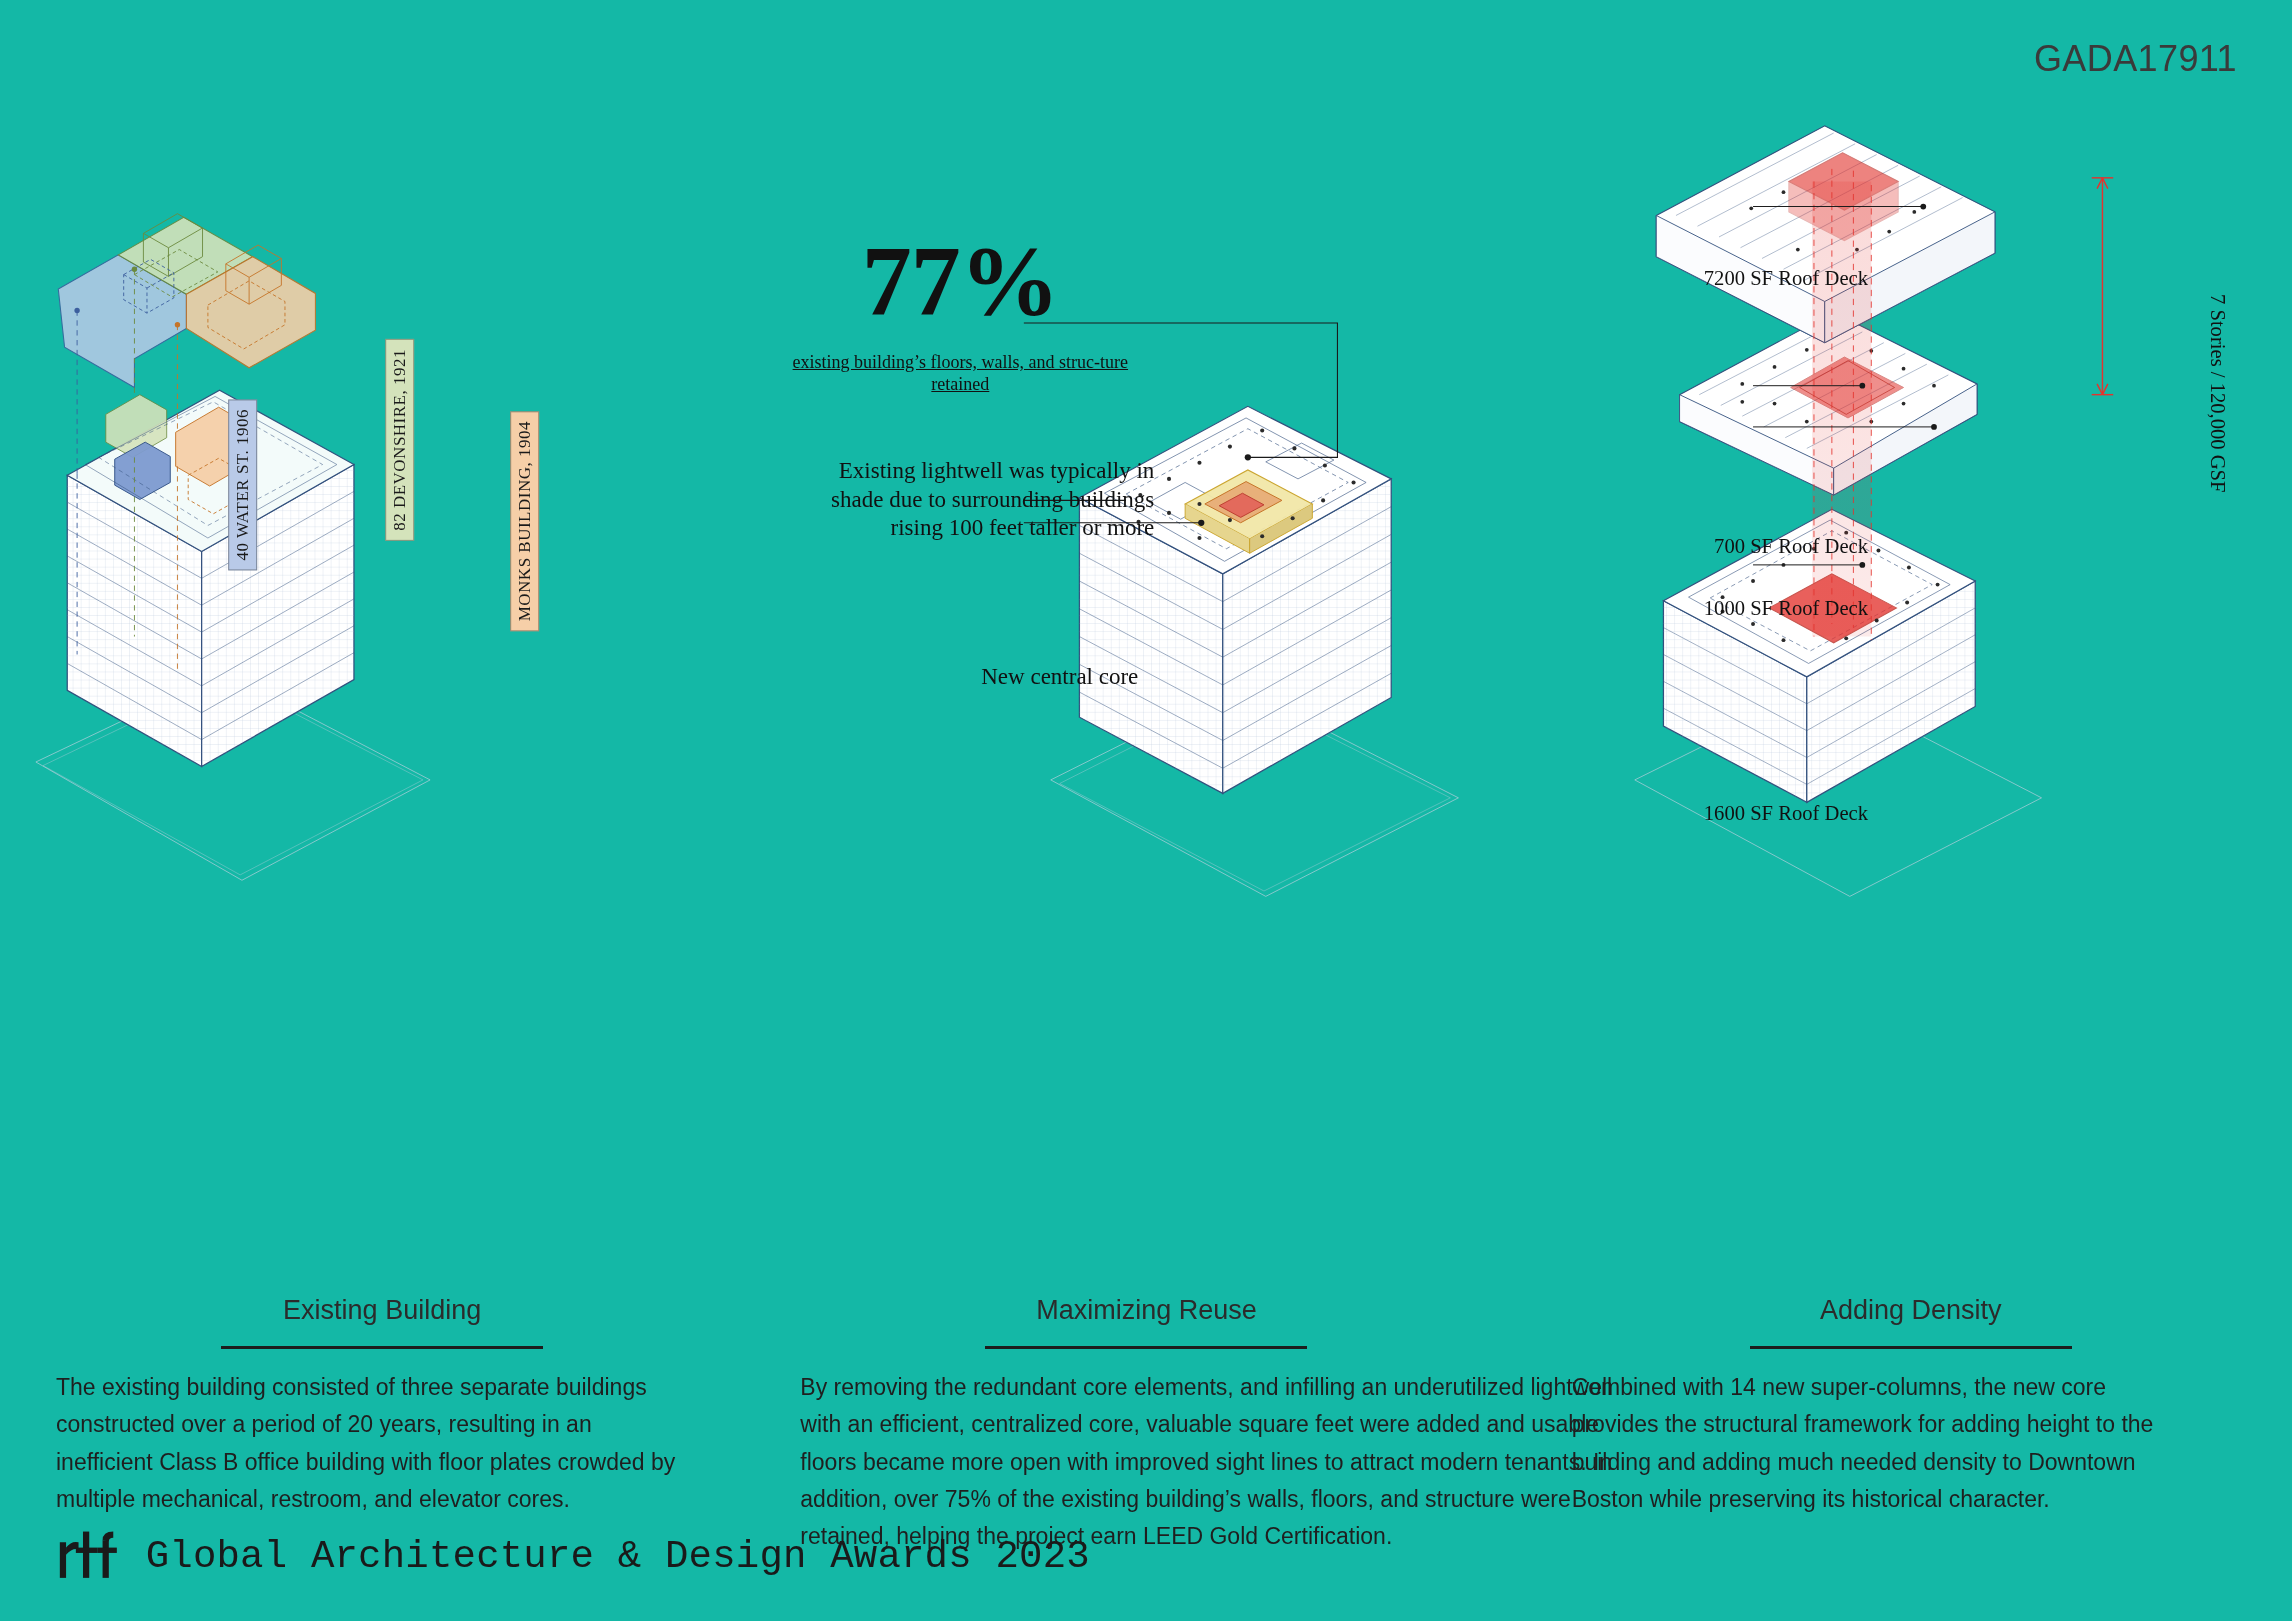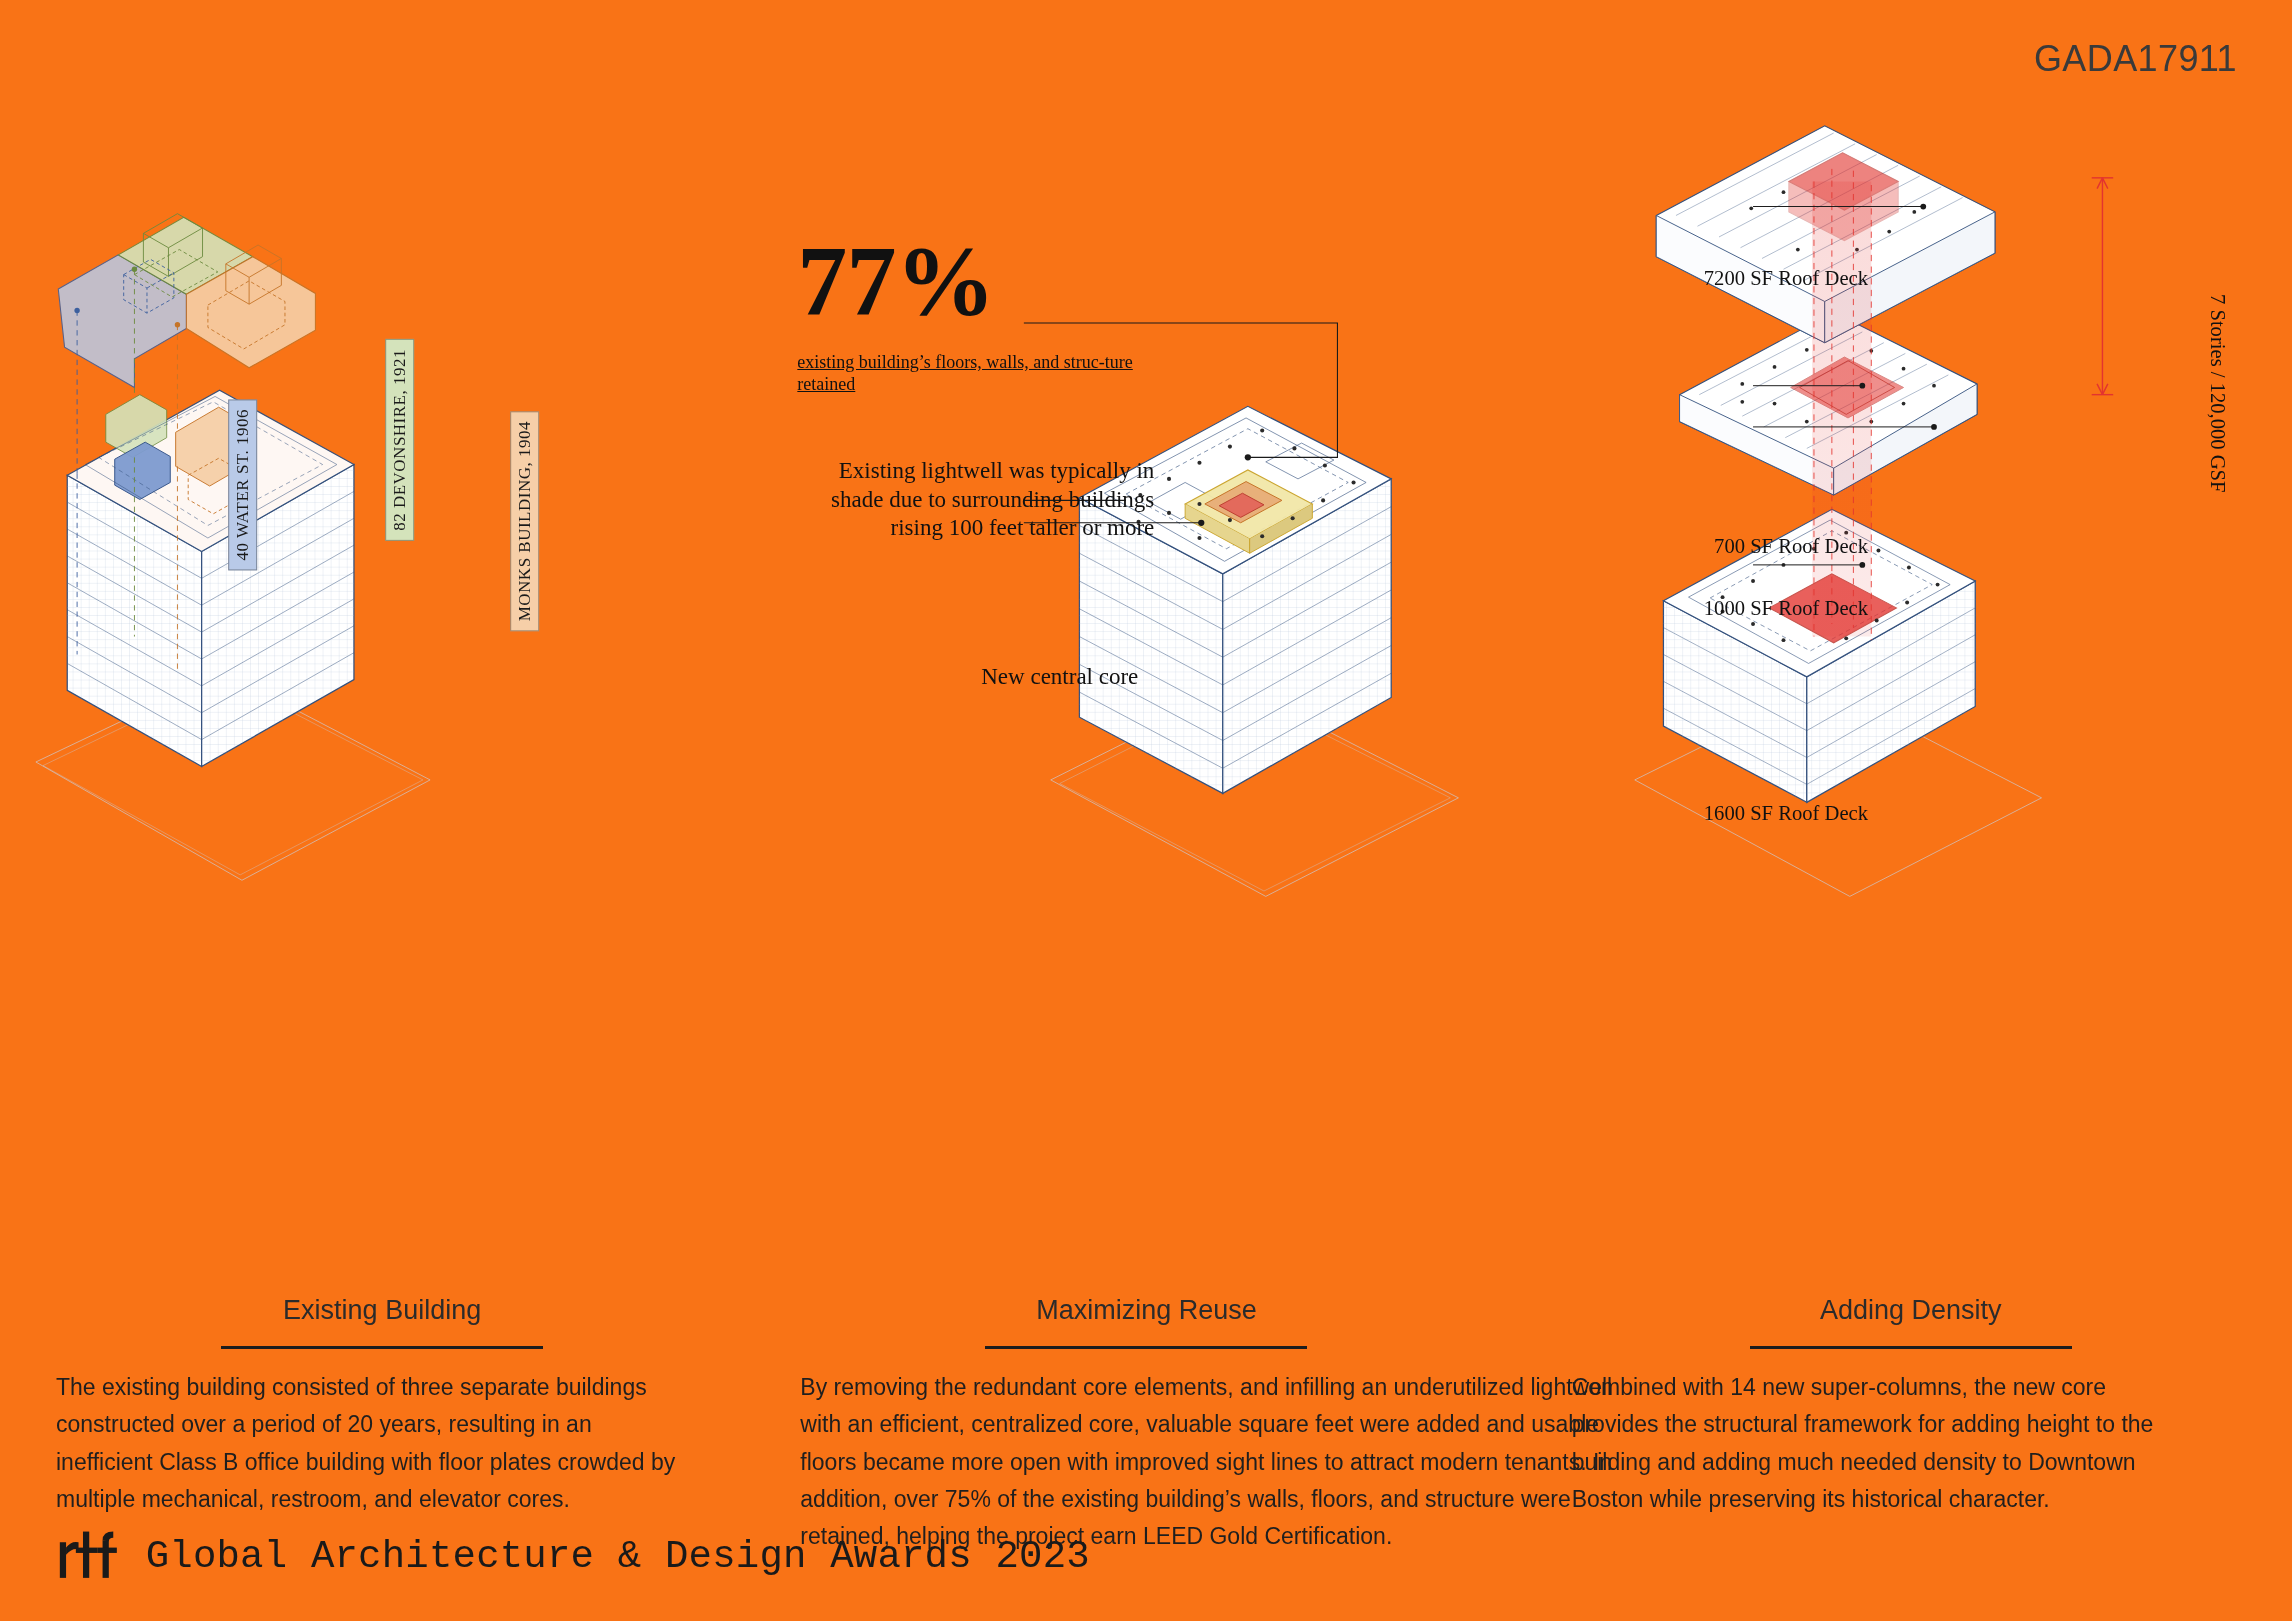--- a/index.html
+++ b/index.html
@@ -7,21 +7,21 @@
     margin: 0; padding: 0;
     background: #ffffff;
     width: 2293px; height: 1621px;
     overflow: hidden;
     font-family: "Liberation Sans", sans-serif;
   }
   .board {
     position: relative;
     width: 2293px;
     height: 1621px;
-    background: #f97316;
+    background: #14b8a6;
   }
 
   
   .project-code {
     position: absolute;
     top: 38px; right: 56px;
     font-family: "Liberation Sans", sans-serif;
     font-size: 36px;
     letter-spacing: 0.4px;
     color: #3a3a3a;
@@ -94,24 +94,24 @@
     color: #1a1a1a;
     letter-spacing: 0.2px;
   }
 
   
   .art-svg { position: absolute; inset: 0; width: 100%; height: 100%; }
 
   
   .stat-wrap {
     position: absolute;
-    left: 33px;
+    left: 17px;
     top: 134px;
     width: 358px;
-    text-align: left;
+    text-align: center;
   }
   .stat-number {
     font-family: "Liberation Serif", serif;
     font-size: 100px;
     font-weight: 700;
     line-height: 0.95;
     color: #111;
     letter-spacing: -0.9px;
   }
   .stat-caption {

